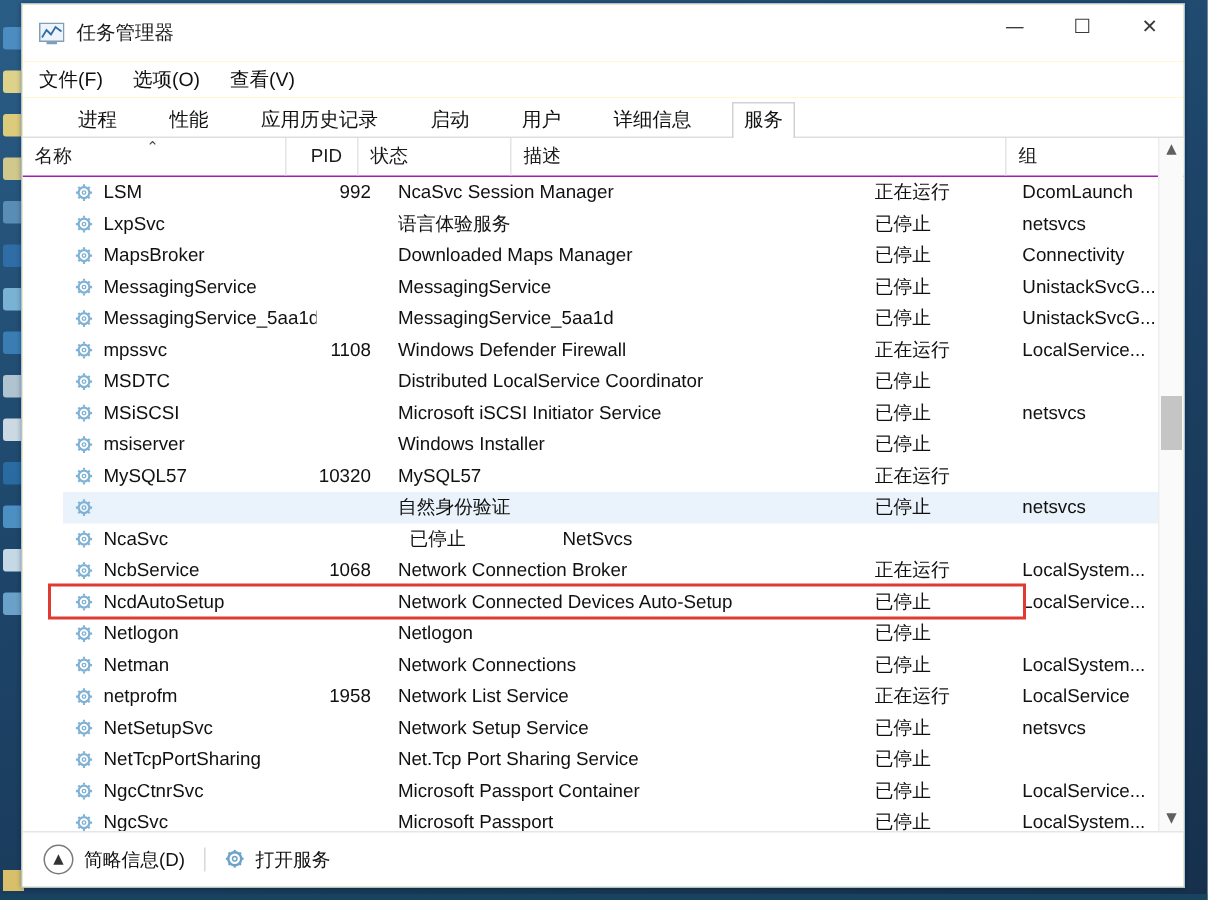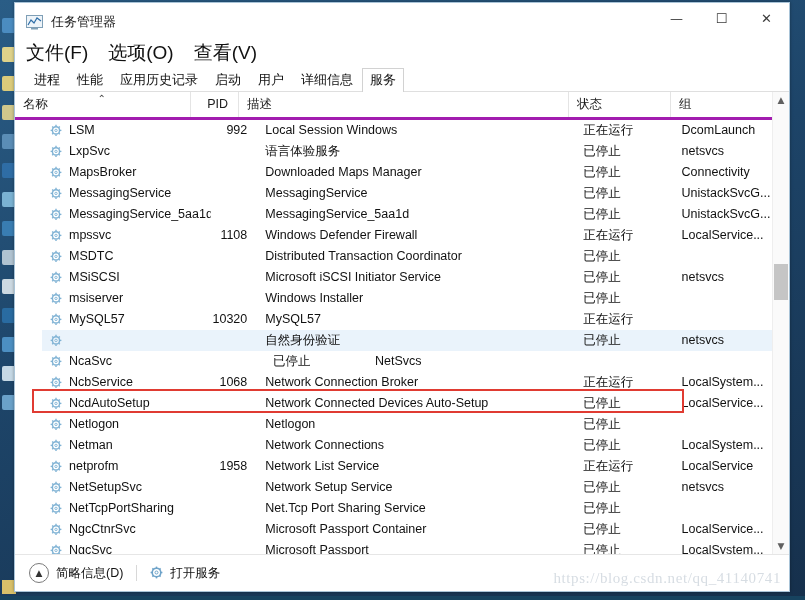--- a/index.html
+++ b/index.html
@@ -30,45 +30,45 @@
   
   #titlebar{height:38px;flex:0 0 38px;display:flex;align-items:center;background:#ffffff;}
   #title-icon{width:17px;height:15px;margin-left:11px;margin-right:8px;position:relative;}
   #title-text{font-size:13px;color:#1b1b1b;}
   #winbtns{margin-left:auto;display:flex;height:38px;}
   .winbtn{width:45px;height:30px;display:flex;align-items:center;justify-content:center;cursor:default;}
   .glyph{font-size:13px;color:#3a3a3a;line-height:1;font-family:"DejaVu Sans",sans-serif;}
 
   
   #menubar{height:24px;flex:0 0 24px;display:flex;align-items:center;padding-left:11px;background:#fff;}
-  .menu-item{font-size:19px;color:#111;margin-right:20px;cursor:default;white-space:nowrap;}
+  .menu-item{font-size:13px;color:#111;margin-right:20px;cursor:default;white-space:nowrap;}
 
   
   #tabstrip{
     height:27px;flex:0 0 27px;display:flex;align-items:flex-end;
     padding-left:11px;background:#fff;position:relative;
   }
   #tabstrip:after{
     content:"";position:absolute;left:0;right:0;bottom:0;height:1px;background:#dfdfdf;
   }
   .tab{
     font-size:13px;color:#111;padding:3px 7px 4px 7px;margin-right:1px;
     border:1px solid transparent;border-bottom:none;position:relative;z-index:2;
-    cursor:default;white-space:nowrap;line-height:16px;
+    cursor:default;white-space:nowrap;line-height:16px;margin-left:18px;
   }
   .tab.active{
     background:#fff;border-color:#d2d2d2;
   }
   .tab.active:after{content:"";position:absolute;left:0;right:0;bottom:-1px;height:1px;background:#fff;}
 
   
   #listarea{flex:1 1 auto;position:relative;overflow:hidden;background:#fff;display:flex;flex-direction:column;}
   #hdrow{
     height:25px;flex:0 0 25px;display:flex;align-items:center;
-    background:#fff;border-bottom:3px solid #a21caf;position:relative;
+    background:#fff;border-bottom:1px solid #a21caf;position:relative;
     padding-right:16px;
   }
   .hdcell{
     font-size:12.5px;color:#1a1a1a;padding-left:8px;box-sizing:border-box;
     position:relative;height:25px;line-height:25px;cursor:default;white-space:nowrap;overflow:hidden;
   }
   .hdcell + .hdcell{border-left:1px solid #e4e4e4;}
   .sortarrow{
     position:absolute;top:2px;left:50%;margin-left:-5px;font-size:10px;color:#4a4a4a;
     font-family:"DejaVu Sans",sans-serif;line-height:10px;
@@ -193,22 +193,22 @@
       <div class="tab">启动</div>
       <div class="tab">用户</div>
       <div class="tab">详细信息</div>
       <div class="tab active">服务</div>
     </div>
 
   <div id="listarea">
     <div id="hdrow">
         <div class="hdcell w-name"><span>名称</span><span class="sortarrow">⌃</span></div>
         <div class="hdcell w-pid"><span>PID</span></div>
+        <div class="hdcell w-status"><span>状态</span></div>
         <div class="hdcell w-desc"><span>描述</span></div>
-        <div class="hdcell w-status"><span>状态</span></div>
         <div class="hdcell w-group"><span>组</span></div>
       </div>
     <div id="rows">
         <div class="row">
           <div class="cell c-name w-name">
             <span class="svc-ico">
               <svg width="13" height="13" viewBox="0 0 13 13">
                 <circle cx="6" cy="6.4" r="3.6" fill="none" stroke="#7fb2d4" stroke-width="1.5"></circle>
                 <circle cx="6" cy="6.4" r="1.2" fill="#ffffff" stroke="#7fb2d4" stroke-width=".9"></circle>
                 <g stroke="#7fb2d4" stroke-width="1.4">
@@ -219,21 +219,21 @@
                   <line x1="2.2" y1="2.6" x2="3.2" y2="3.6"></line>
                   <line x1="8.8" y1="9.2" x2="9.8" y2="10.2"></line>
                   <line x1="9.8" y1="2.6" x2="8.8" y2="3.6"></line>
                   <line x1="3.2" y1="9.2" x2="2.2" y2="10.2"></line>
                 </g>
               </svg>
             </span>
             <span>LSM</span>
           </div>
           <div class="cell w-pid">992</div>
-          <div class="cell w-desc">Local Session Windows</div>
+          <div class="cell w-desc">NcaSvc Session Manager</div>
           <div class="cell w-status">正在运行</div>
           <div class="cell w-group">DcomLaunch</div>
         </div>
         <div class="row">
           <div class="cell c-name w-name">
             <span class="svc-ico">
               <svg width="13" height="13" viewBox="0 0 13 13">
                 <circle cx="6" cy="6.4" r="3.6" fill="none" stroke="#7fb2d4" stroke-width="1.5"></circle>
                 <circle cx="6" cy="6.4" r="1.2" fill="#ffffff" stroke="#7fb2d4" stroke-width=".9"></circle>
                 <g stroke="#7fb2d4" stroke-width="1.4">
@@ -369,21 +369,21 @@
                   <line x1="2.2" y1="2.6" x2="3.2" y2="3.6"></line>
                   <line x1="8.8" y1="9.2" x2="9.8" y2="10.2"></line>
                   <line x1="9.8" y1="2.6" x2="8.8" y2="3.6"></line>
                   <line x1="3.2" y1="9.2" x2="2.2" y2="10.2"></line>
                 </g>
               </svg>
             </span>
             <span>MSDTC</span>
           </div>
           <div class="cell w-pid"></div>
-          <div class="cell w-desc">Distributed Transaction Coordinator</div>
+          <div class="cell w-desc">Distributed LocalService Coordinator</div>
           <div class="cell w-status">已停止</div>
           <div class="cell w-group"></div>
         </div>
         <div class="row">
           <div class="cell c-name w-name">
             <span class="svc-ico">
               <svg width="13" height="13" viewBox="0 0 13 13">
                 <circle cx="6" cy="6.4" r="3.6" fill="none" stroke="#7fb2d4" stroke-width="1.5"></circle>
                 <circle cx="6" cy="6.4" r="1.2" fill="#ffffff" stroke="#7fb2d4" stroke-width=".9"></circle>
                 <g stroke="#7fb2d4" stroke-width="1.4">
@@ -755,16 +755,15 @@
               <line x1="10.6" y1="6.5" x2="12.4" y2="6.5"></line>
             <line x1="2.4" y1="2.4" x2="3.6" y2="3.6"></line>
               <line x1="9.4" y1="9.4" x2="10.6" y2="10.6"></line>
             <line x1="10.6" y1="2.4" x2="9.4" y2="3.6"></line>
               <line x1="3.6" y1="9.4" x2="2.4" y2="10.6"></line>
           </g>
         </svg>
       </span>
       <span>打开服务</span>
     </div>
-    <div id="watermark">https://blog.csdn.net/qq_41140741</div>
   </div>
 
 </div>
 
 </body></html>

